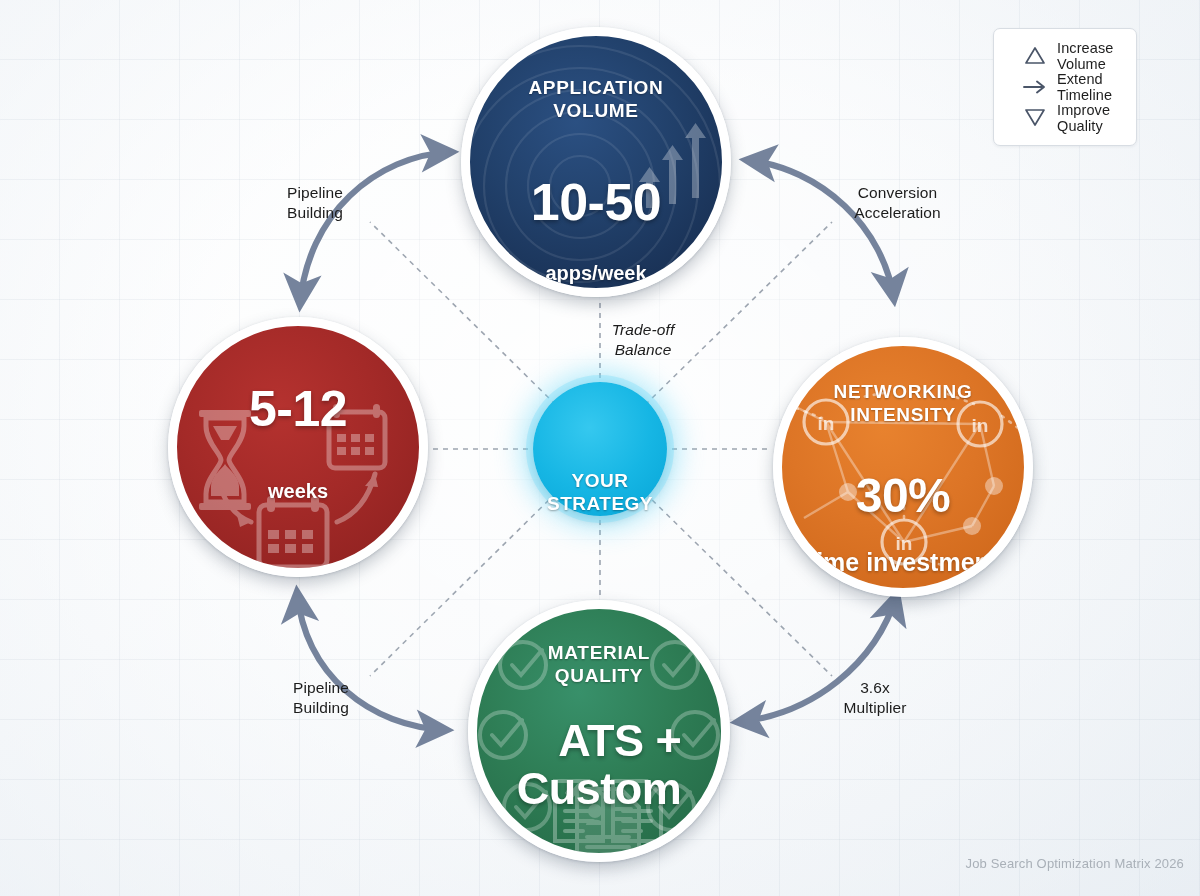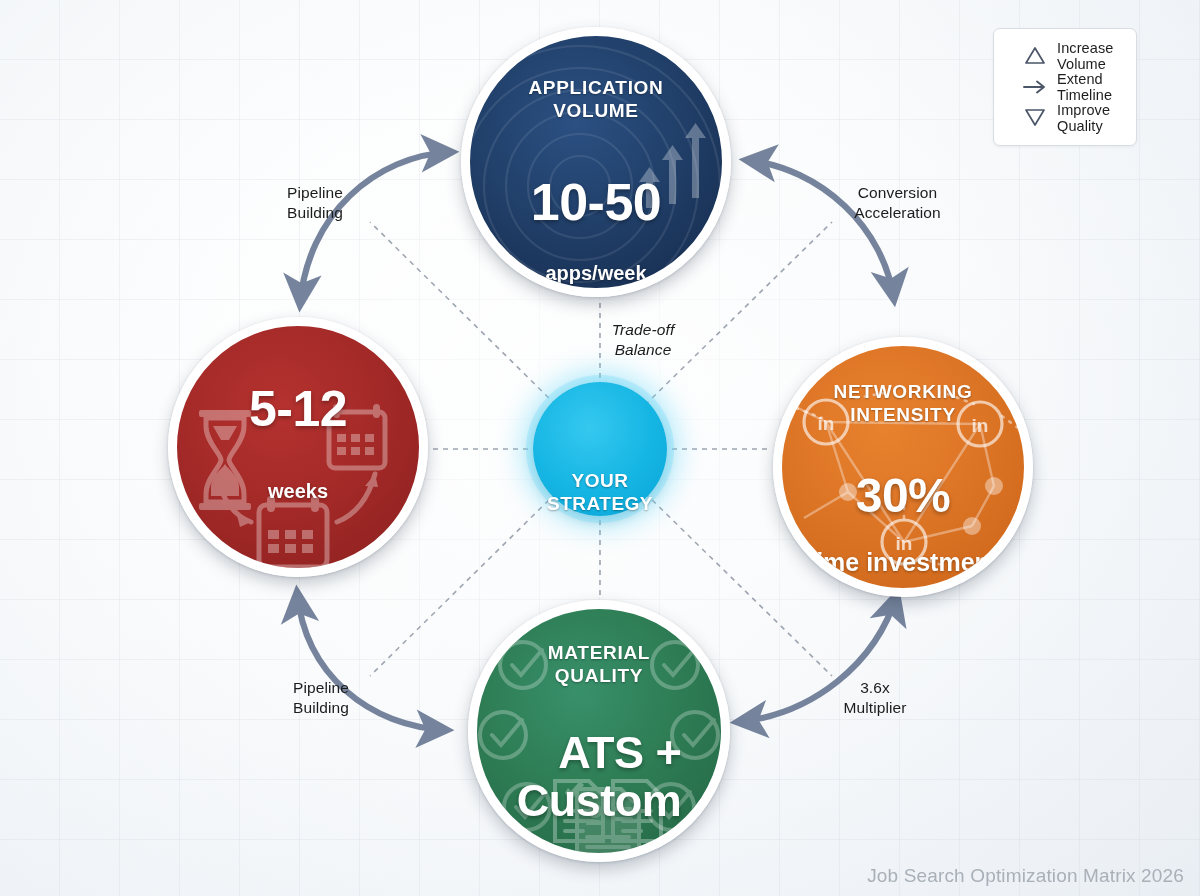--- a/index.html
+++ b/index.html
@@ -120,21 +120,21 @@
   #node-network .node-value { margin-top: 18px; font-size: 48px; }
   #node-network .node-sub { font-size: 25px; }
 
   
   #node-quality {
     left: 468px; top: 600px; width: 262px; height: 262px;
     background: radial-gradient(circle at 42% 34%, #38906a 0%, #2e7d55 45%, #236644 100%);
   }
   #node-quality .node-text { padding-top: 32px; }
   #node-quality .node-value {
-    margin-top: 14px; font-size: 45px; line-height: 1.06; white-space: pre-line;
+    margin-top: 2px; font-size: 45px; line-height: 1.06; white-space: pre-line;
   }
 
   
   #node-strategy {
     left: 533px; top: 382px; width: 134px; height: 134px;
     border: none;
     background: radial-gradient(circle at 42% 34%, #35c8ef 0%, #16b6e4 52%, #07a4d6 100%);
     box-shadow:
       0 0 0 7px rgba(120,222,249,0.35),
       0 0 26px 12px rgba(100,215,248,0.45),
@@ -189,22 +189,22 @@
     display: flex; align-items: center; justify-content: center;
   }
   .legend-text {
     font-size: 14.5px;
     color: #1e1e1e;
     letter-spacing: 0.1px;
   }
 
   #watermark {
     position: absolute;
-    right: 16px; bottom: 9px;
-    font-size: 19px;
+    right: 16px; bottom: 25px;
+    font-size: 13px;
     color: #a9b0b8;
     letter-spacing: 0.15px;
   }
 </style>
 </head>
 <body>
 
 <div id="stage">
 
   <div id="grid"></div>

